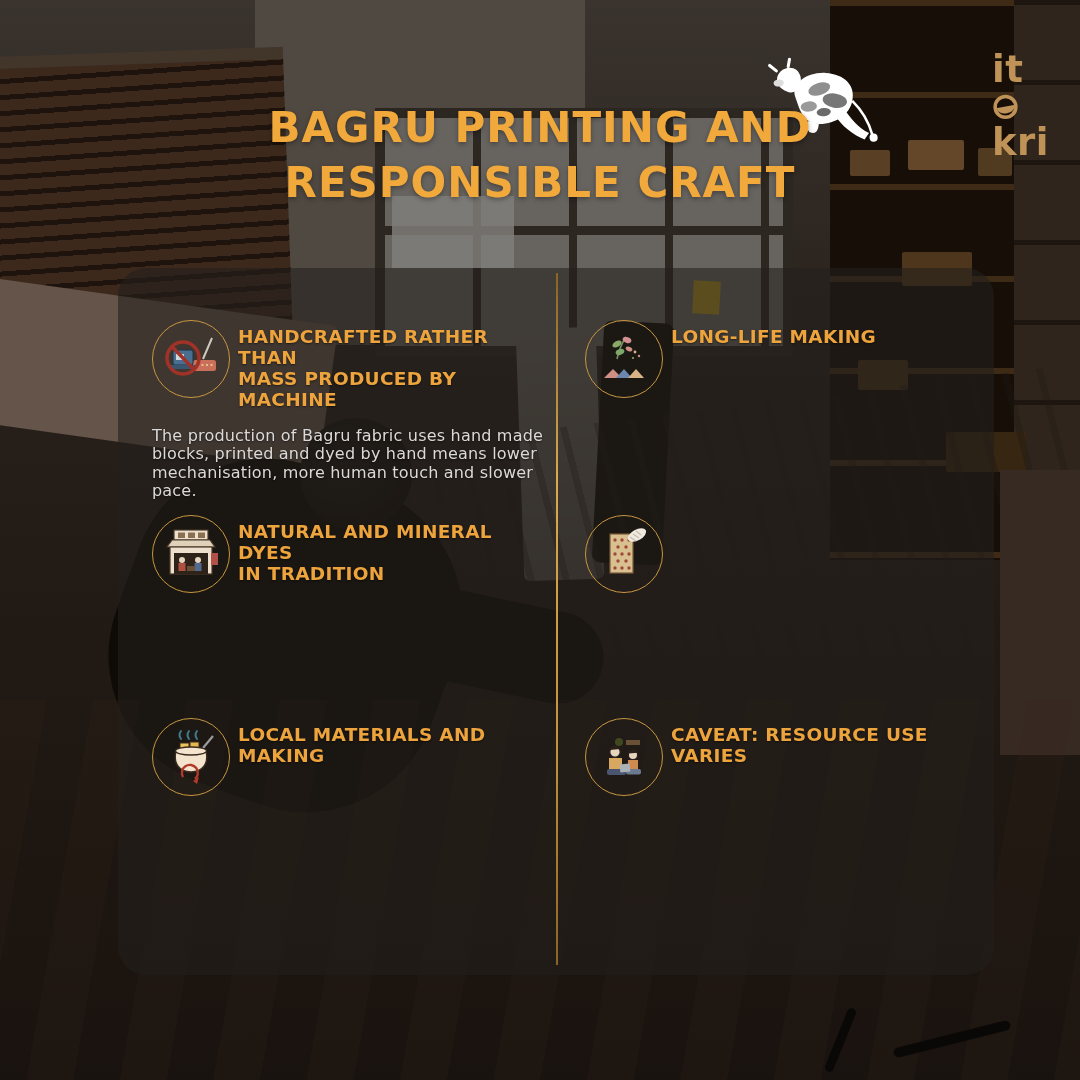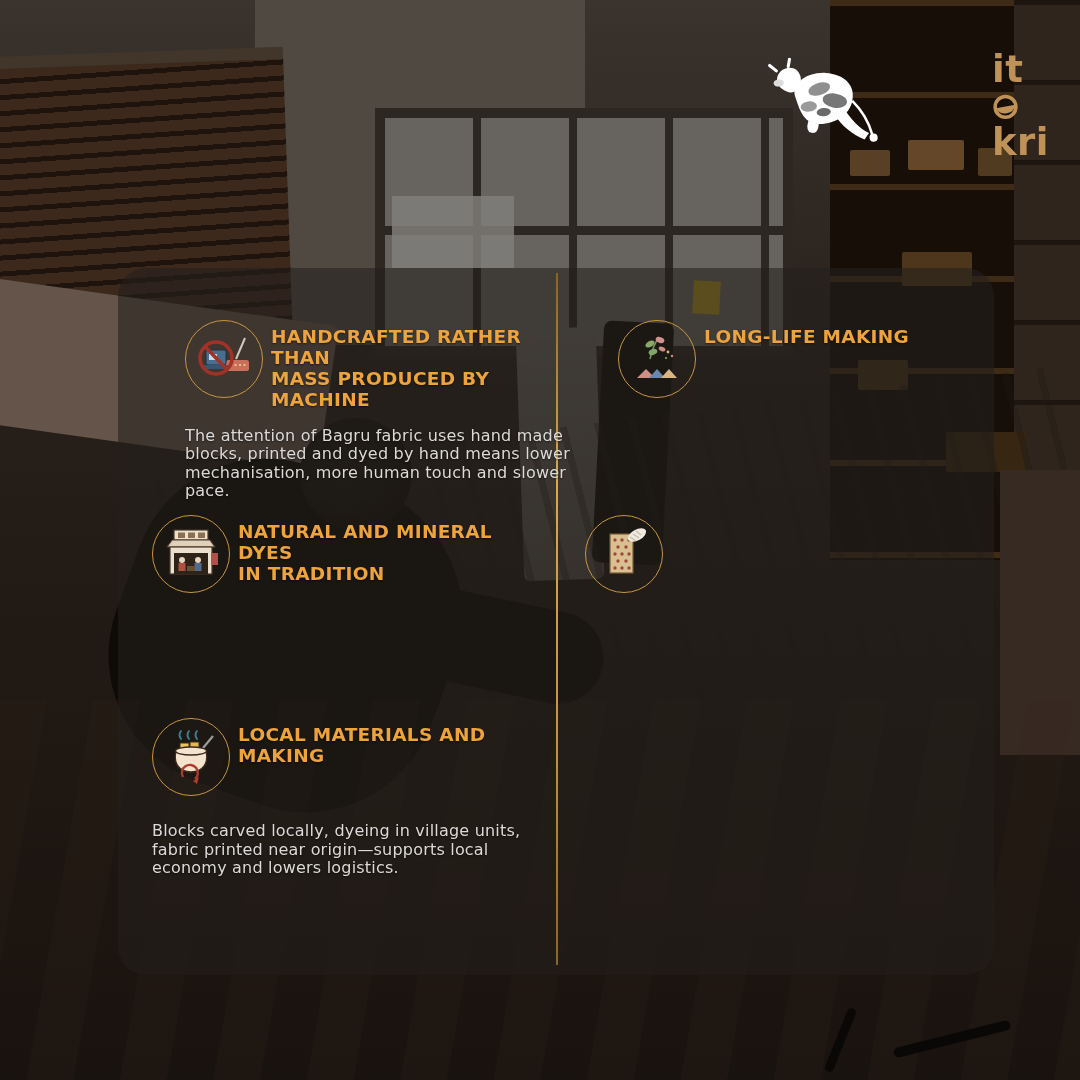--- a/index.html
+++ b/index.html
@@ -68,21 +68,21 @@
     color:#F2A93B; white-space:pre-line; text-shadow:0 2px 5px rgba(0,0,0,.35); }
 
   .content-panel { left:118px; top:268px; width:876px; height:707px;
     border-radius:28px; background:rgba(35,31,28,.57); }
   .divider { position:absolute; left:438px; top:5px; width:2px; height:692px;
     background:linear-gradient(180deg,#8a6426,#d9a94e 30%,#c1913c 70%,#8a6426); }
 
   .card { position:absolute; }
   .c1 { left:34px;  width:400px; }
   .c2 { left:467px; width:382px; }
-  .r1 { top:52px;margin-left:33px; }  .r2 { top:247px; }  .r3 { top:450px; }
+  .r1 { top:52px; }  .r2 { top:247px; }  .r3 { top:450px; }
   .card-head { display:flex; align-items:flex-start; gap:8px; }
   .icon-circle { flex:0 0 76px; width:76px; height:76px; border:1.6px solid #c8963f;
     border-radius:50%; display:flex; align-items:center; justify-content:center; }
   .card-title { margin:7px 0 0 0; font-size:18.5px; line-height:1.13; letter-spacing:.3px;
     font-weight:bold; color:#EDA43D; white-space:pre-line; text-shadow:0 1px 2px rgba(0,0,0,.5); }
   .card-body { margin:16px 0 0 0; font-size:16px; line-height:1.16; letter-spacing:.2px;
     color:#DCDAD8; text-shadow:0 1px 2px rgba(0,0,0,.5); }
   .r3 .card-body { margin-top:26px; }
   .c2 .card-body { width:376px; }
 </style>
@@ -138,20 +138,22 @@
       <path d="M80 56 C86 66 92 76 102 82 L97 88 C86 82 76 72 71 62 Z" fill="#ffffff"></path>
       <path d="M89 49 C98 60 103 72 105 84" stroke="#ffffff" stroke-width="2.5" fill="none"></path>
       <circle cx="106" cy="87" r="4" fill="#ffffff"></circle>
       <ellipse cx="58" cy="34" rx="11" ry="6" fill="#8f8f8f" transform="rotate(-12 58 34)"></ellipse>
       <ellipse cx="72" cy="47" rx="12" ry="7" fill="#777777" transform="rotate(15 72 47)"></ellipse>
       <ellipse cx="46" cy="50" rx="8" ry="5" fill="#9a9a9a"></ellipse>
       <ellipse cx="60" cy="57" rx="7" ry="4" fill="#6a6a6a"></ellipse>
     </svg>
   </div>
 
+  <h1 class="abs page-title">BAGRU PRINTING AND
+RESPONSIBLE CRAFT</h1>
 
   <div class="abs content-panel">
     <div class="divider"></div>
 
     <section class="card c1 r1">
       <div class="card-head">
         <div class="icon-circle">
           <svg width="76" height="76" viewBox="0 0 76 76">
             <line x1="50" y1="38" x2="59" y2="17" stroke="#cfc8bd" stroke-width="2"></line>
             <rect x="40" y="39" width="23" height="11" rx="2.5" fill="#c96f5a"></rect>
@@ -160,21 +162,21 @@
             <rect x="23" y="33" width="8" height="6" fill="#cfd8dd"></rect>
             <rect x="17" y="44" width="27" height="4" fill="#3a5570"></rect>
             <circle cx="30" cy="37" r="16" fill="none" stroke="#a03228" stroke-width="3.5"></circle>
             <line x1="19" y1="25.5" x2="41" y2="48.5" stroke="#a03228" stroke-width="3.5"></line>
           </svg>
         </div>
         <h3 class="card-title">HANDCRAFTED RATHER THAN
 MASS PRODUCED BY
 MACHINE</h3>
       </div>
-      <p class="card-body">The attention of Bagru fabric uses hand made blocks, printed and dyed by hand means lower mechanisation, more human touch and slower pace.</p>
+      <p class="card-body">The production of Bagru fabric uses hand made blocks, printed and dyed by hand means lower mechanisation, more human touch and slower pace.</p>
     </section>
 
     <section class="card c2 r1">
       <div class="card-head">
         <div class="icon-circle">
           <svg width="76" height="76" viewBox="0 0 76 76">
             <path d="M31 38 C33 28 36 22 40 16" stroke="#7c9460" stroke-width="1.5" fill="none"></path>
             <ellipse cx="31" cy="23" rx="5" ry="3" fill="#8aa86a" transform="rotate(-30 31 23)"></ellipse>
             <ellipse cx="41" cy="19" rx="4.5" ry="2.8" fill="#d49090" transform="rotate(20 41 19)"></ellipse>
             <ellipse cx="34" cy="31" rx="4.5" ry="2.8" fill="#7fa76a" transform="rotate(-20 34 31)"></ellipse>
@@ -252,20 +254,38 @@
             <rect x="37" y="23" width="9" height="9" fill="#e5b84e" stroke="#3a2a1e" stroke-width="1"></rect>
             <path d="M23 32 C20 44 26 53 38 53 C50 53 56 44 53 32 Z" fill="#f4e4ce" stroke="#3a2a1e" stroke-width="1.4"></path>
             <ellipse cx="38" cy="32" rx="15.5" ry="4" fill="#f4e4ce" stroke="#3a2a1e" stroke-width="1.4"></ellipse>
             <path d="M30 58 a8 8 0 1 1 12 2" stroke="#b23a2c" stroke-width="2.4" fill="none"></path>
             <polygon points="40,62 46,58 44,65" fill="#b23a2c"></polygon>
           </svg>
         </div>
         <h3 class="card-title">LOCAL MATERIALS AND
 MAKING</h3>
       </div>
-      <p class="card-body">Blocks carved locally, dyeing in village units, fabric printed near origin—supports local economy and lowers logistics.</p>
     </section>
 
     <section class="card c2 r3">
+      <div class="card-head">
+        <div class="icon-circle">
+          <svg width="76" height="76" viewBox="0 0 76 76">
+            <rect x="40" y="21" width="14" height="5" fill="#6a5034"></rect>
+            <circle cx="33" cy="23" r="4" fill="#40481e"></circle>
+            <circle cx="29" cy="33" r="5.2" fill="#e8d5c0" stroke="#2a201a" stroke-width="1.2"></circle>
+            <path d="M24 31 a5.2 5.2 0 0 1 10 -1" fill="#2a201a"></path>
+            <path d="M23 39 h13 v12 h-13 z" fill="#d9a860"></path>
+            <rect x="21" y="50" width="19" height="6" rx="2" fill="#4a5570"></rect>
+            <circle cx="47" cy="36" r="4.6" fill="#e8d5c0" stroke="#2a201a" stroke-width="1.2"></circle>
+            <path d="M42.5 34.5 a4.6 4.6 0 0 1 9 -0.8" fill="#2a201a"></path>
+            <path d="M42 41 h10 v10 h-10 z" fill="#cf8a50"></path>
+            <rect x="40" y="50" width="15" height="5.5" rx="2" fill="#6a7890"></rect>
+            <rect x="34" y="45" width="10" height="8" fill="#aab2b8" transform="rotate(-6 39 49)"></rect>
+          </svg>
+        </div>
+        <h3 class="card-title">CAVEAT: RESOURCE USE
+VARIES</h3>
+      </div>
     </section>
 
   </div>
 </div>
 
 </body></html>

